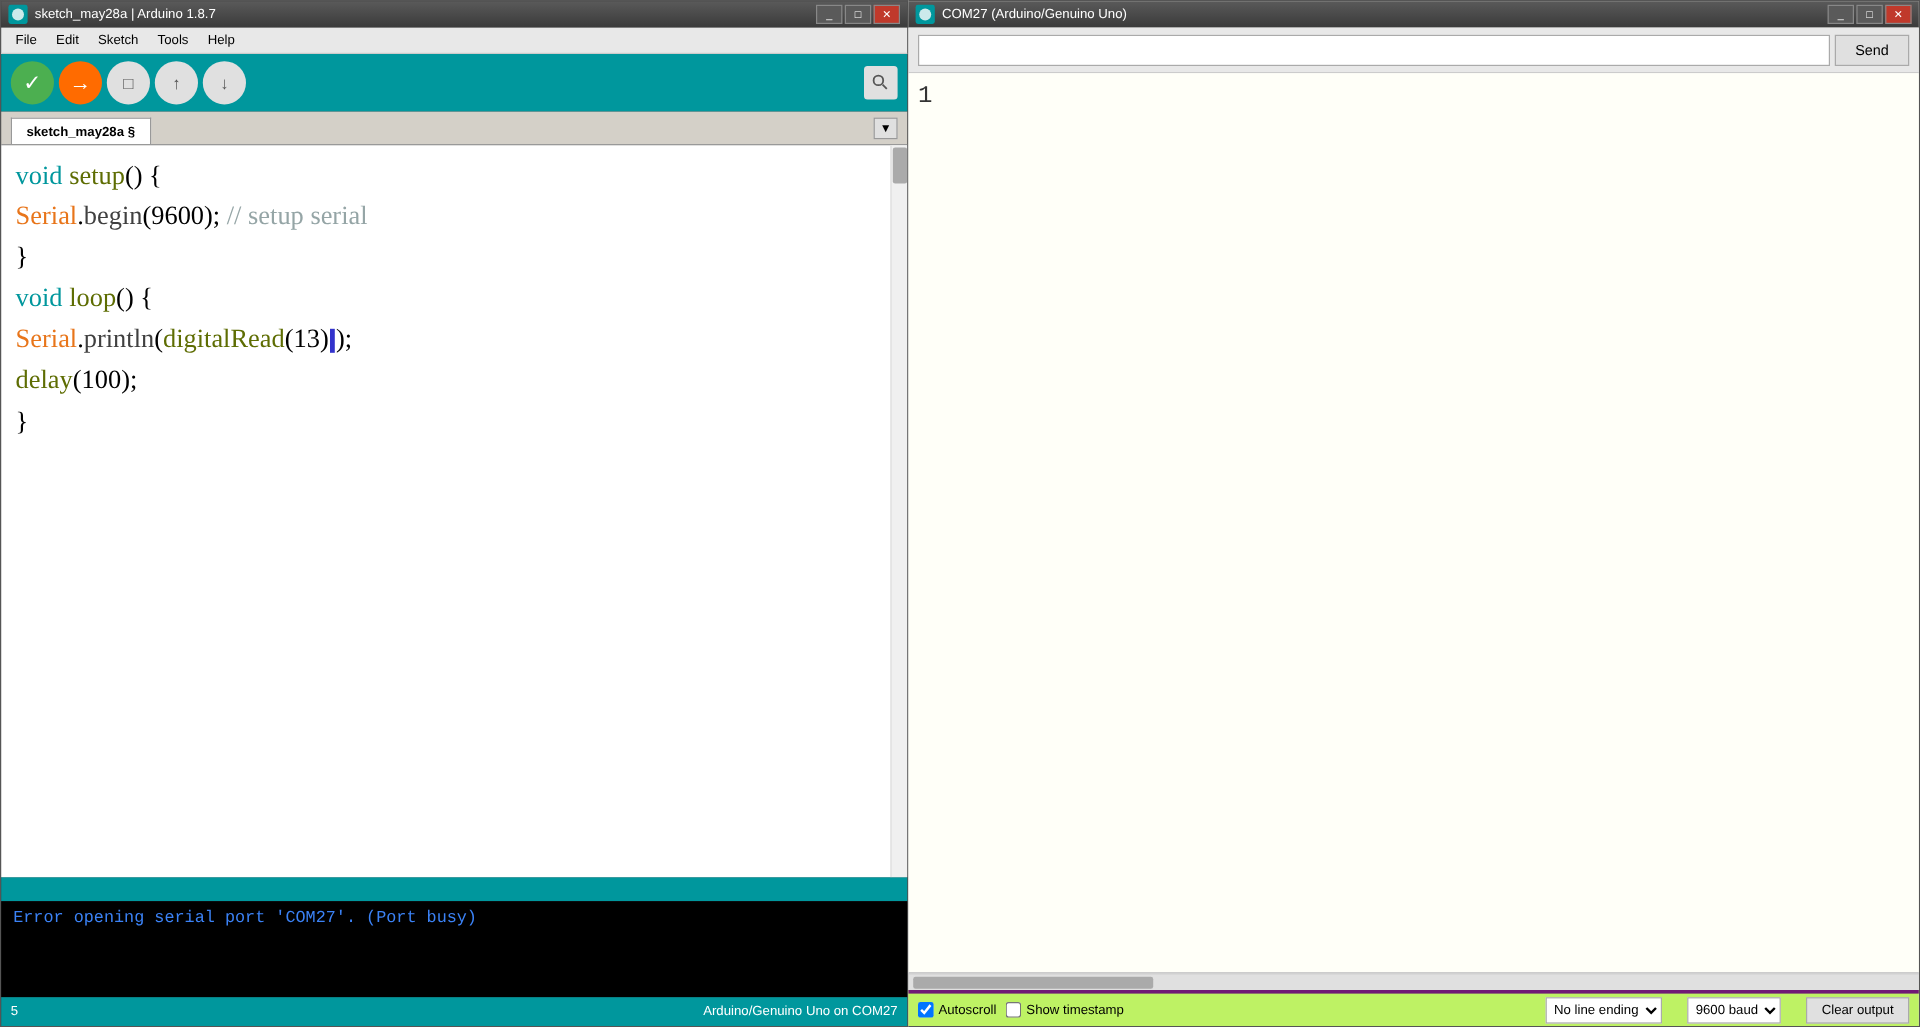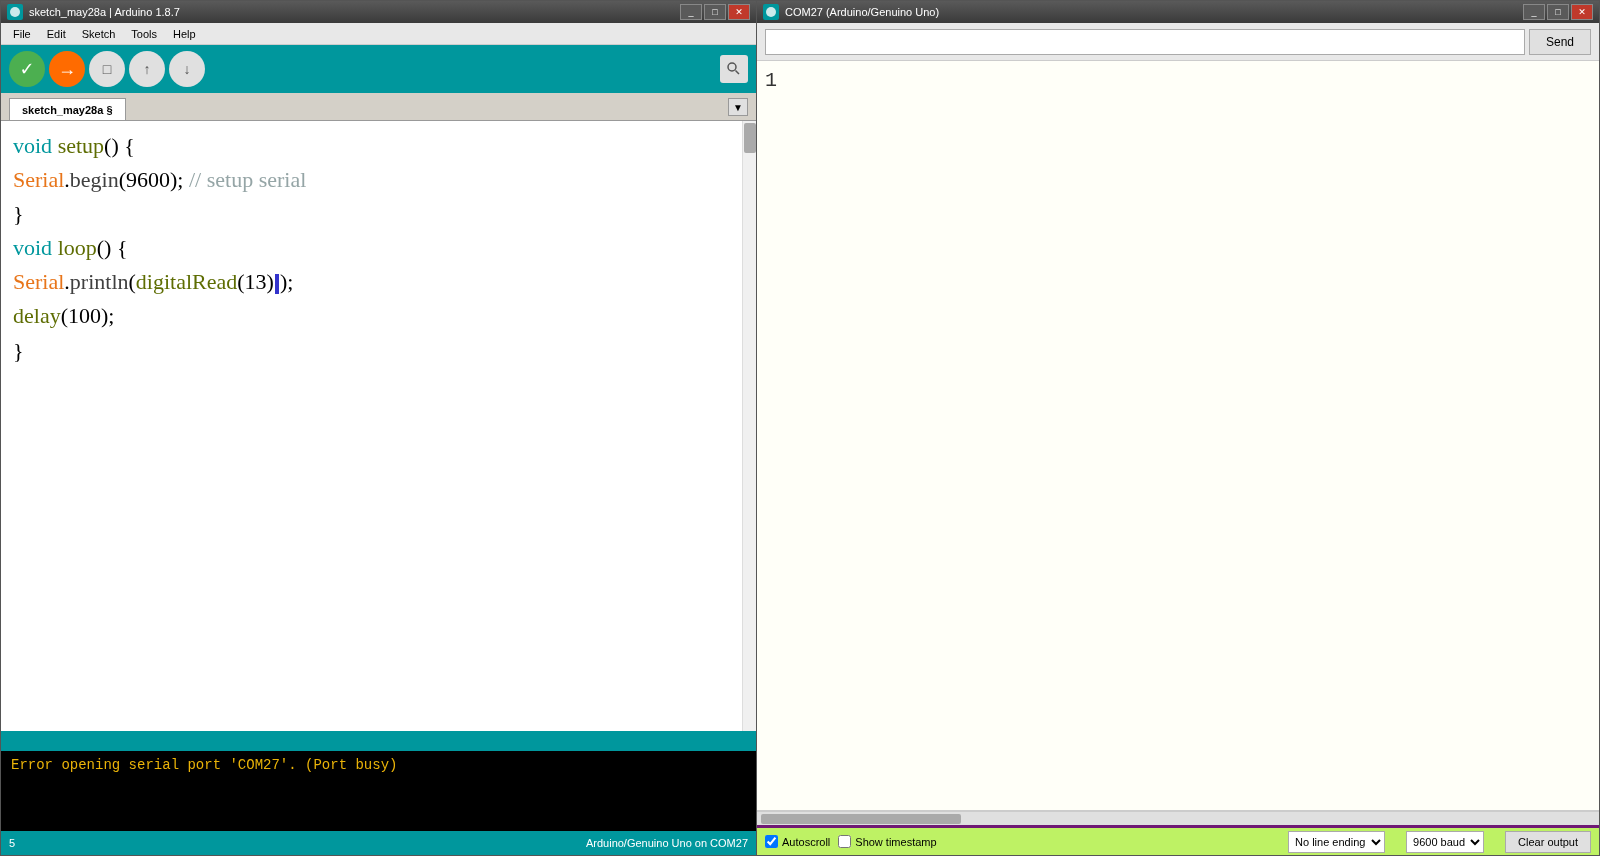--- a/index.html
+++ b/index.html
@@ -43,21 +43,21 @@
 
     
     .kw-void { color: #00979D; }
     .kw-setup { color: #5E6D03; }
     .kw-serial { color: #E8751A; }
     .kw-method { color: #404040; }
     .kw-delay { color: #5E6D03; }
     .kw-comment { color: #95a5a6; }
 
     .console-area { background: #000000; height: 80px; padding: 6px 10px; }
-    .console-text { color: #eab308; font-family: 'Courier New', monospace; font-size: 14px; }
+    .console-text { color: #3b82f6; font-family: 'Courier New', monospace; font-size: 14px; }
 
     .bottom-status { background: #00979D; height: 24px; display: flex; align-items: center; justify-content: space-between; padding: 0 8px; }
     .bottom-status-text { color: #fff; font-size: 11px; }
 
     
     .serial-window { width: 843px; height: 856px; display: flex; flex-direction: column; border: 1px solid #555; border-left: none; background: #f5f5f0; }
 
     .serial-title-bar { background: linear-gradient(to bottom, #5a5a5a, #3a3a3a); height: 22px; display: flex; align-items: center; justify-content: space-between; padding: 0 6px; }
 
     .serial-input-row { height: 38px; display: flex; align-items: center; padding: 4px 8px; gap: 4px; background: #e8e8e8; border-bottom: 1px solid #ccc; }

